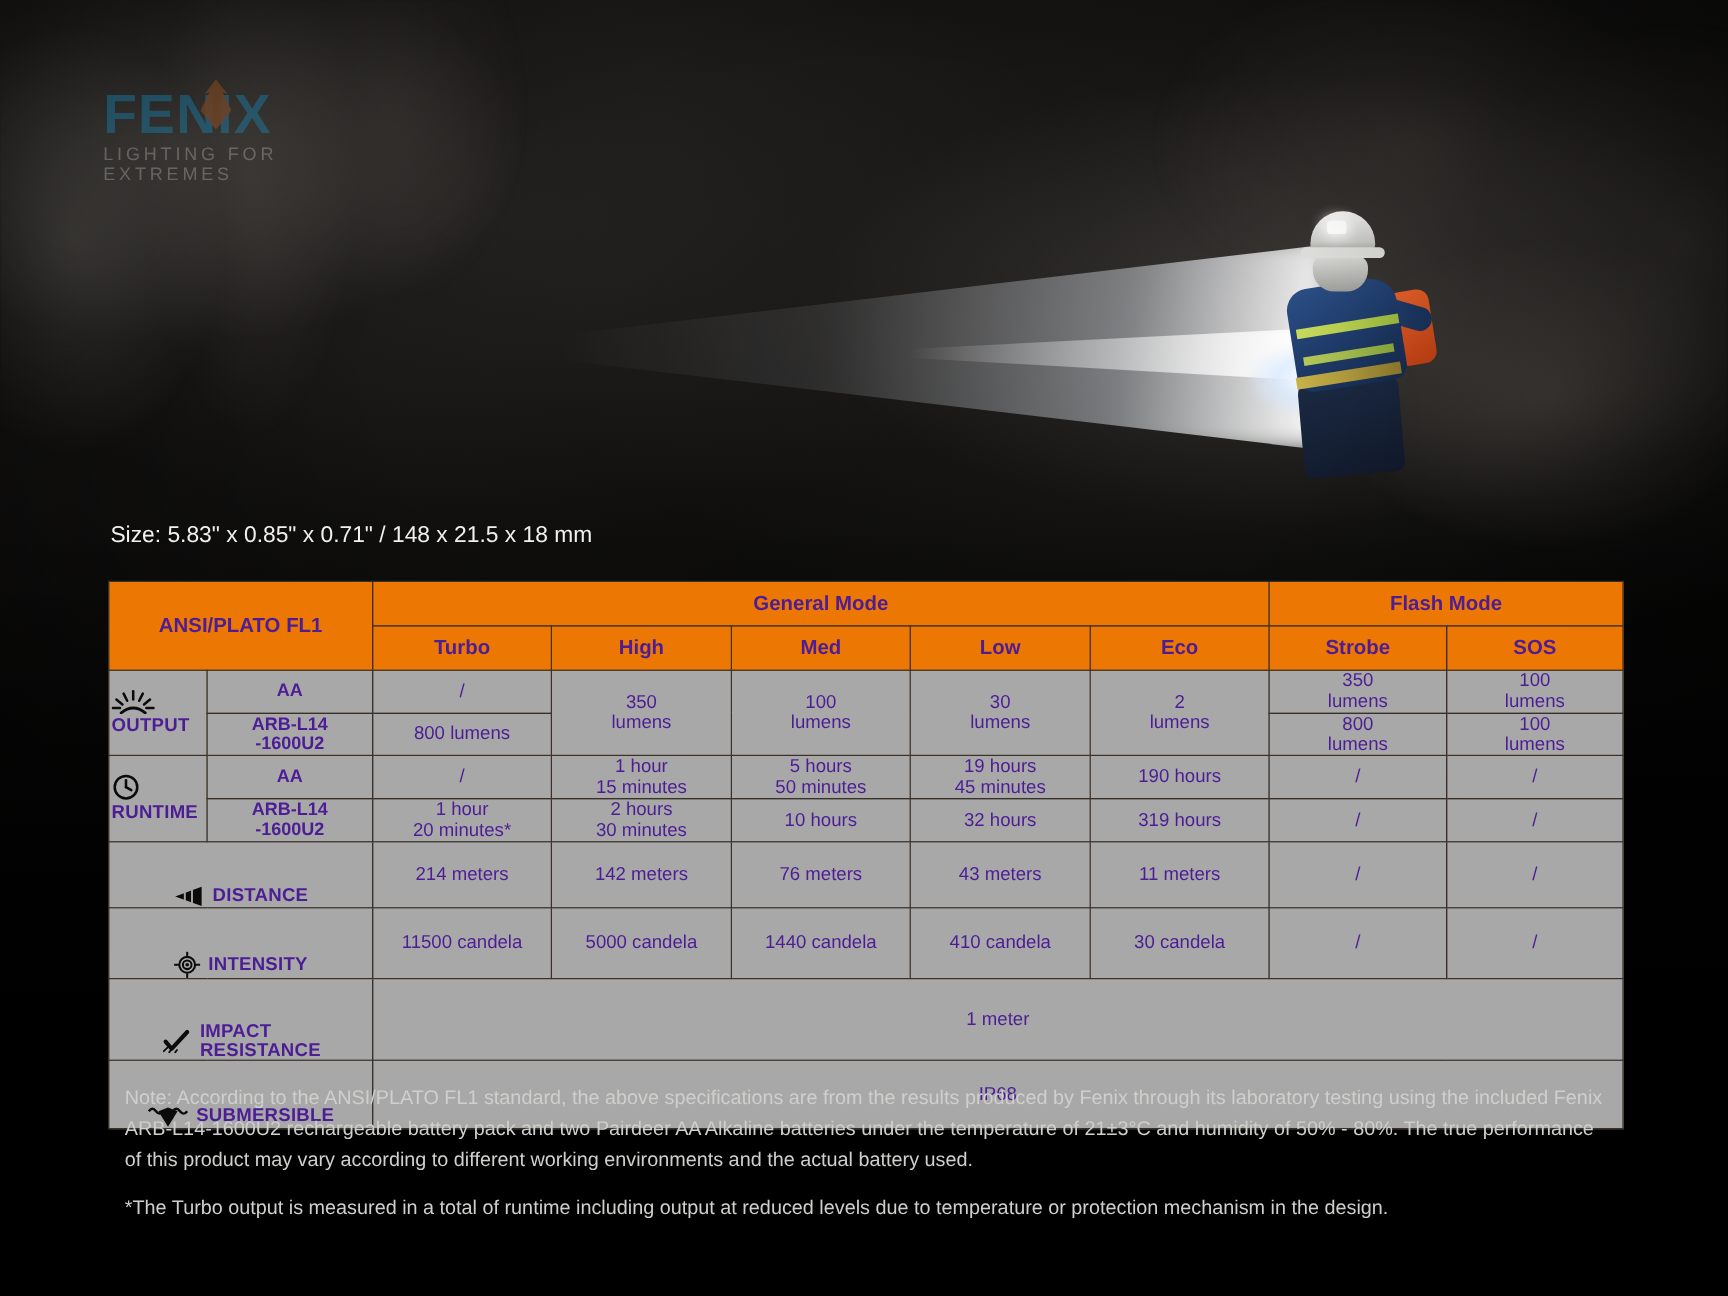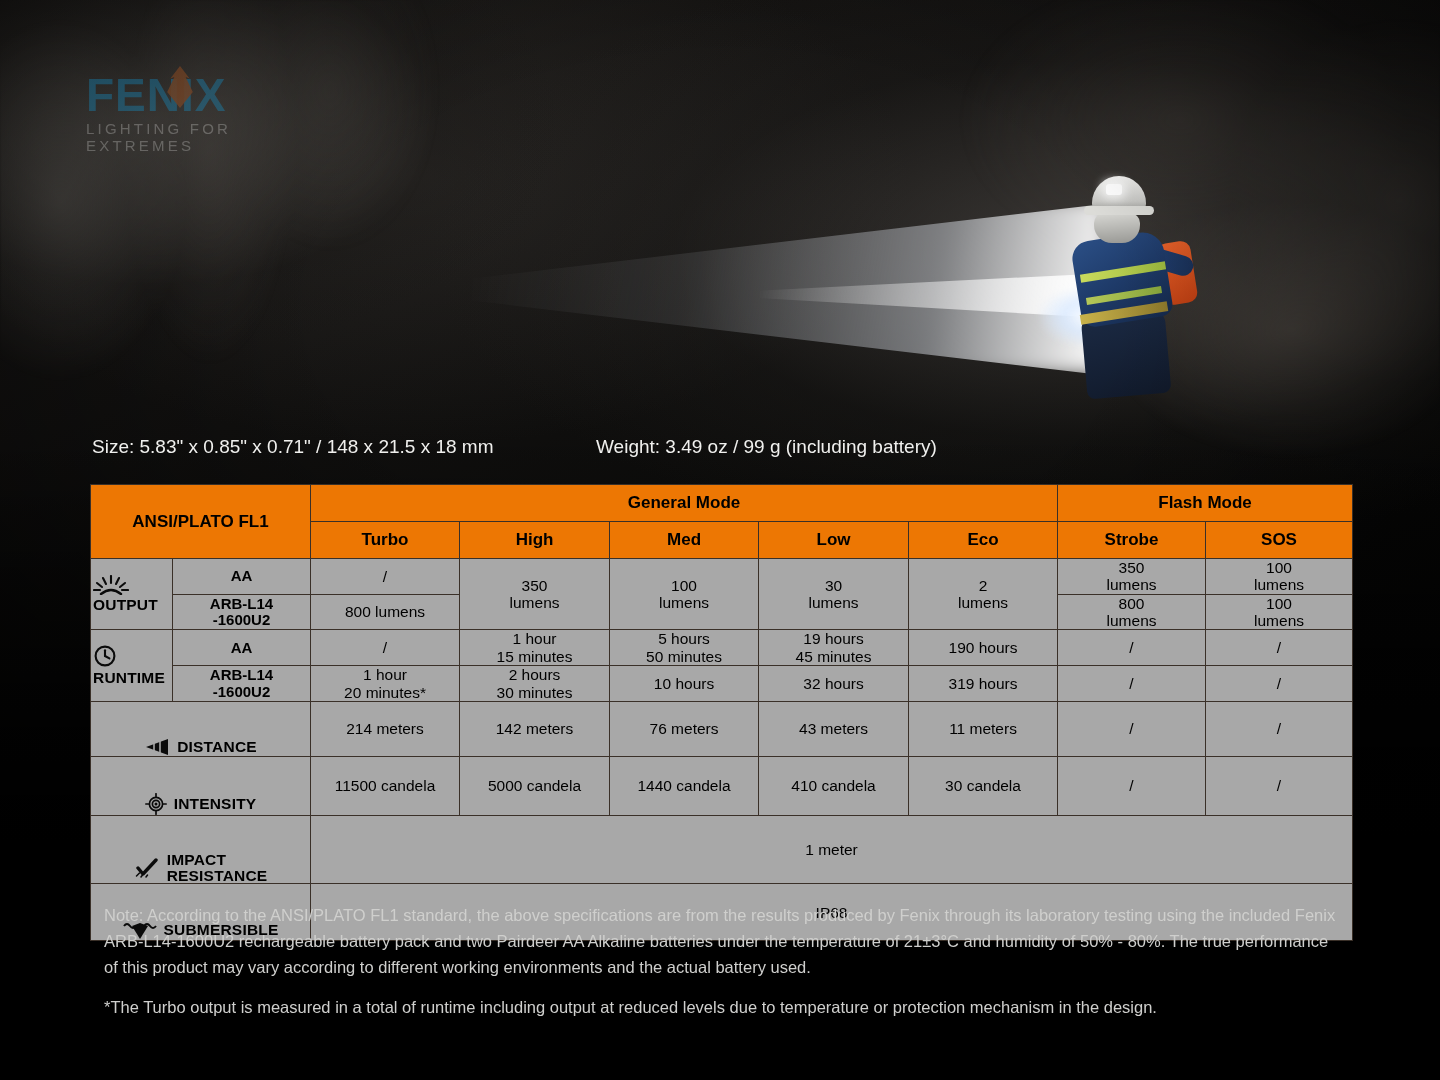--- a/index.html
+++ b/index.html
@@ -163,21 +163,21 @@
     border-collapse: collapse;
     width: 1262px;
     table-layout: fixed;
     font-family: "Liberation Sans", sans-serif;
   }
   table.spec td, table.spec th {
     border: 1px solid #3a3028;
     padding: 0 2px;
     text-align: center;
     vertical-align: middle;
-    color: #000000;
+    color: #4c1d95;
   }
   .hdr { background: #ed7703; font-weight: bold; font-size: 17px; height: 36px; }
   .hdr-ansi { background: #ed7703; font-weight: bold; font-size: 17px; }
   .body-cell { background: #a8a8a8; font-size: 15.5px; line-height: 1.12; }
   .rowlabel { background: #a8a8a8; font-weight: bold; font-size: 15.5px; }
   .battlabel { background: #a8a8a8; font-weight: bold; font-size: 15px; line-height: 1.1; }
   .val-line { display: block; }
 
   
   .lbl-stack { display: flex; flex-direction: column; align-items: flex-start; justify-content: center; gap: 1px; }
@@ -223,21 +223,20 @@
   <div class="bg-layer bg-vignette"></div>
 
   <div class="logo">
     <div class="logo-flame"></div>
     <div class="logo-word">FENIX</div>
     <div class="logo-tag">LIGHTING FOR EXTREMES</div>
   </div>
 
   <div class="subline">
     <span class="sub-size">Size: 5.83" x 0.85" x 0.71" / 148 x 21.5 x 18 mm</span>
-    <span class="sub-weight">Weight: 3.49 oz / 99 g (including battery)</span>
   </div>
 
   <div class="spec-wrap">
     <table class="spec">
       <colgroup>
         <col style="width:82px">
           <col style="width:138px">
         <col style="width:149px">
           <col style="width:150px">
           <col style="width:149px">

